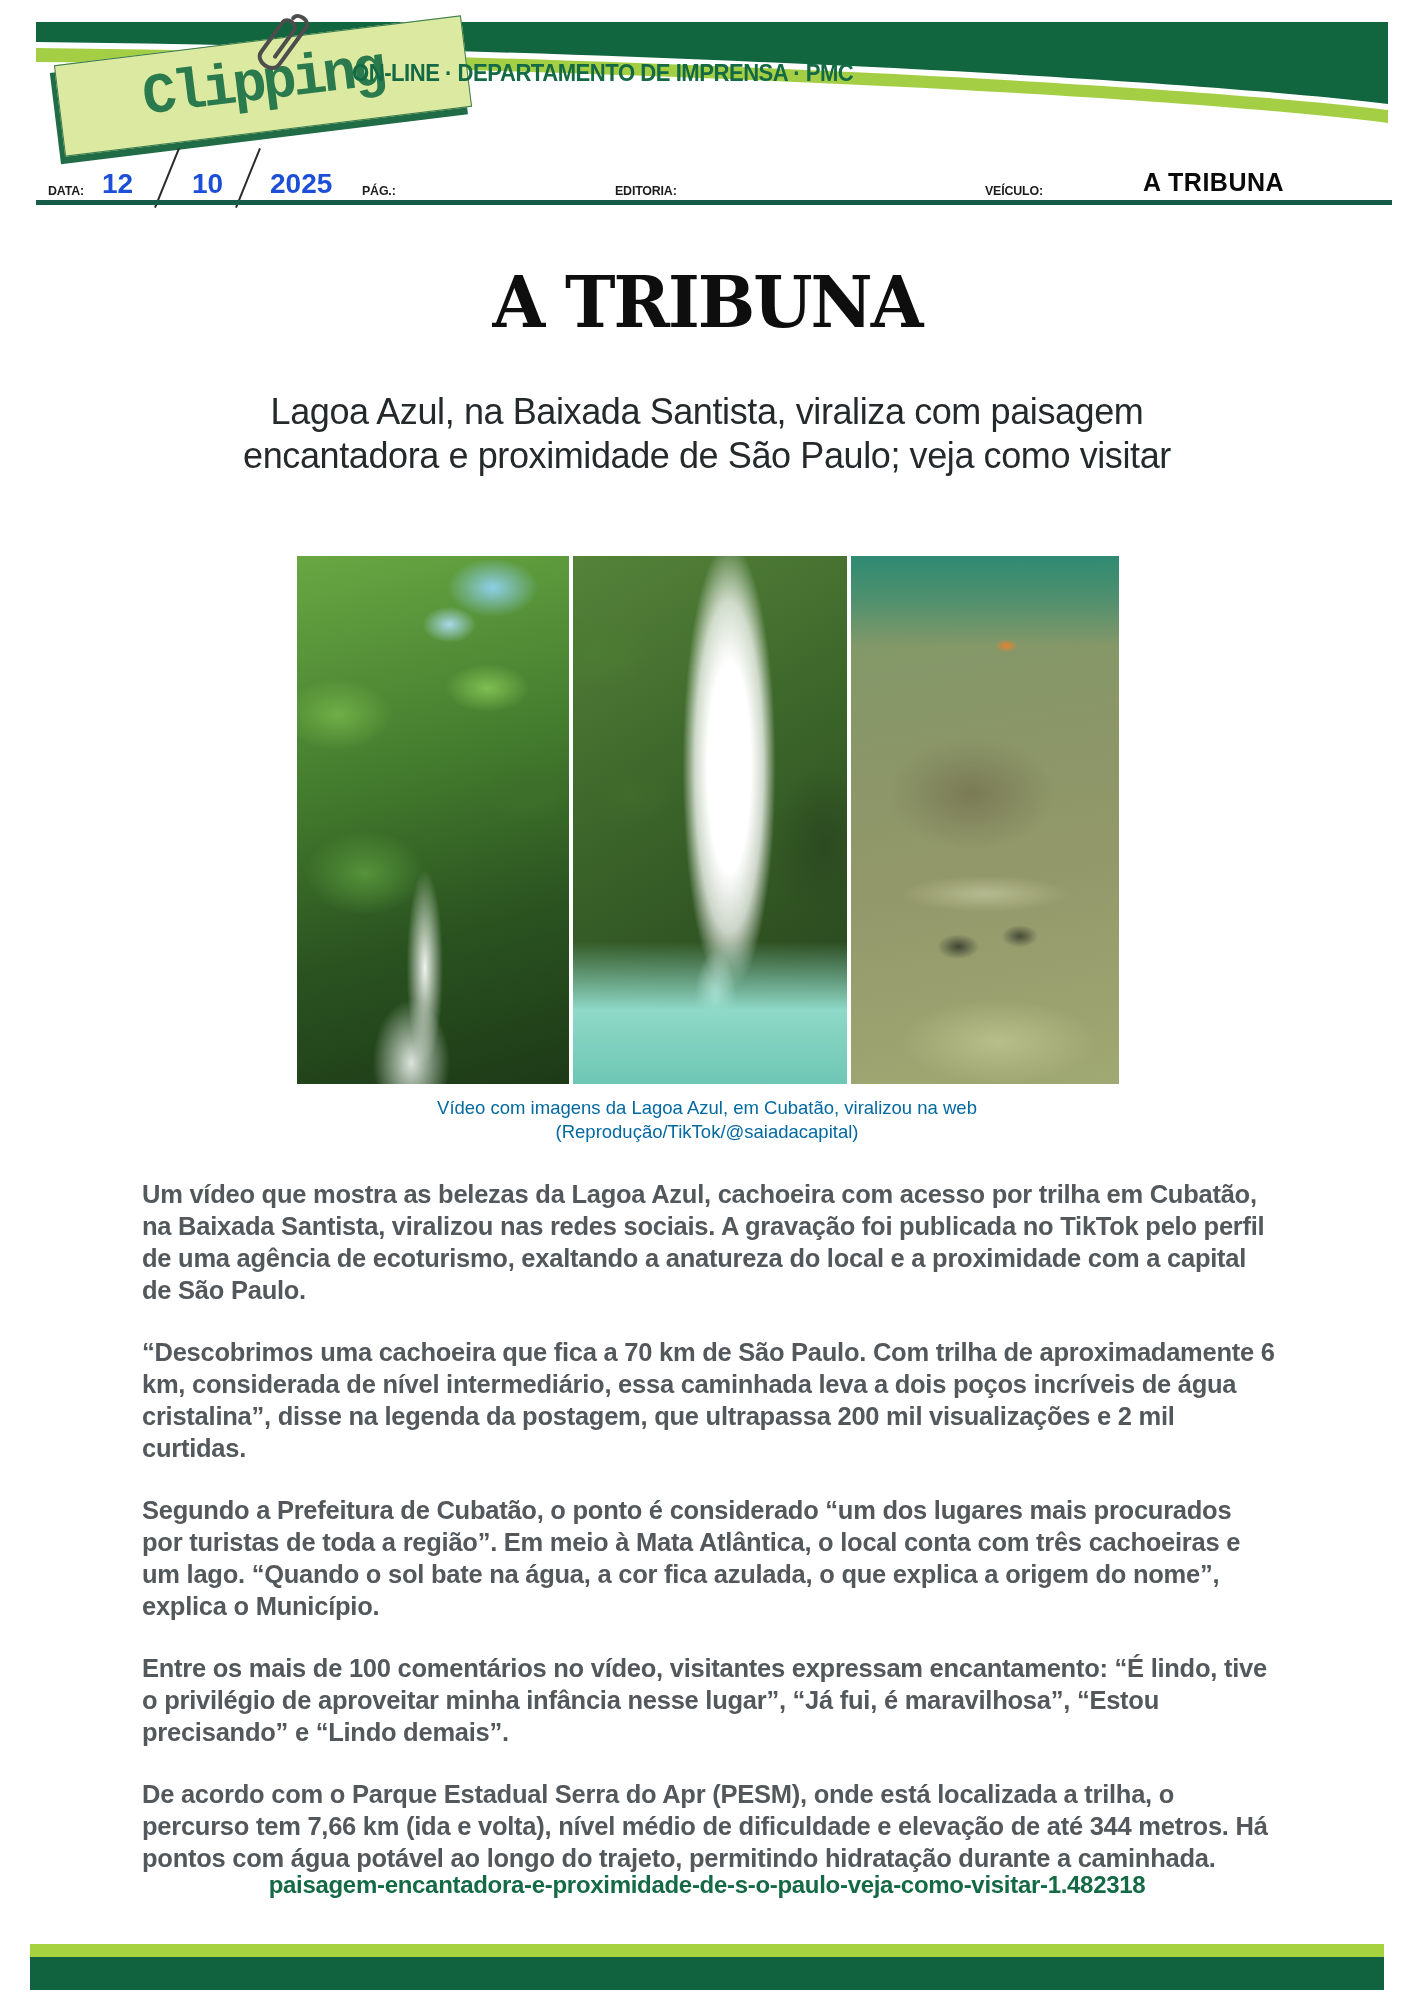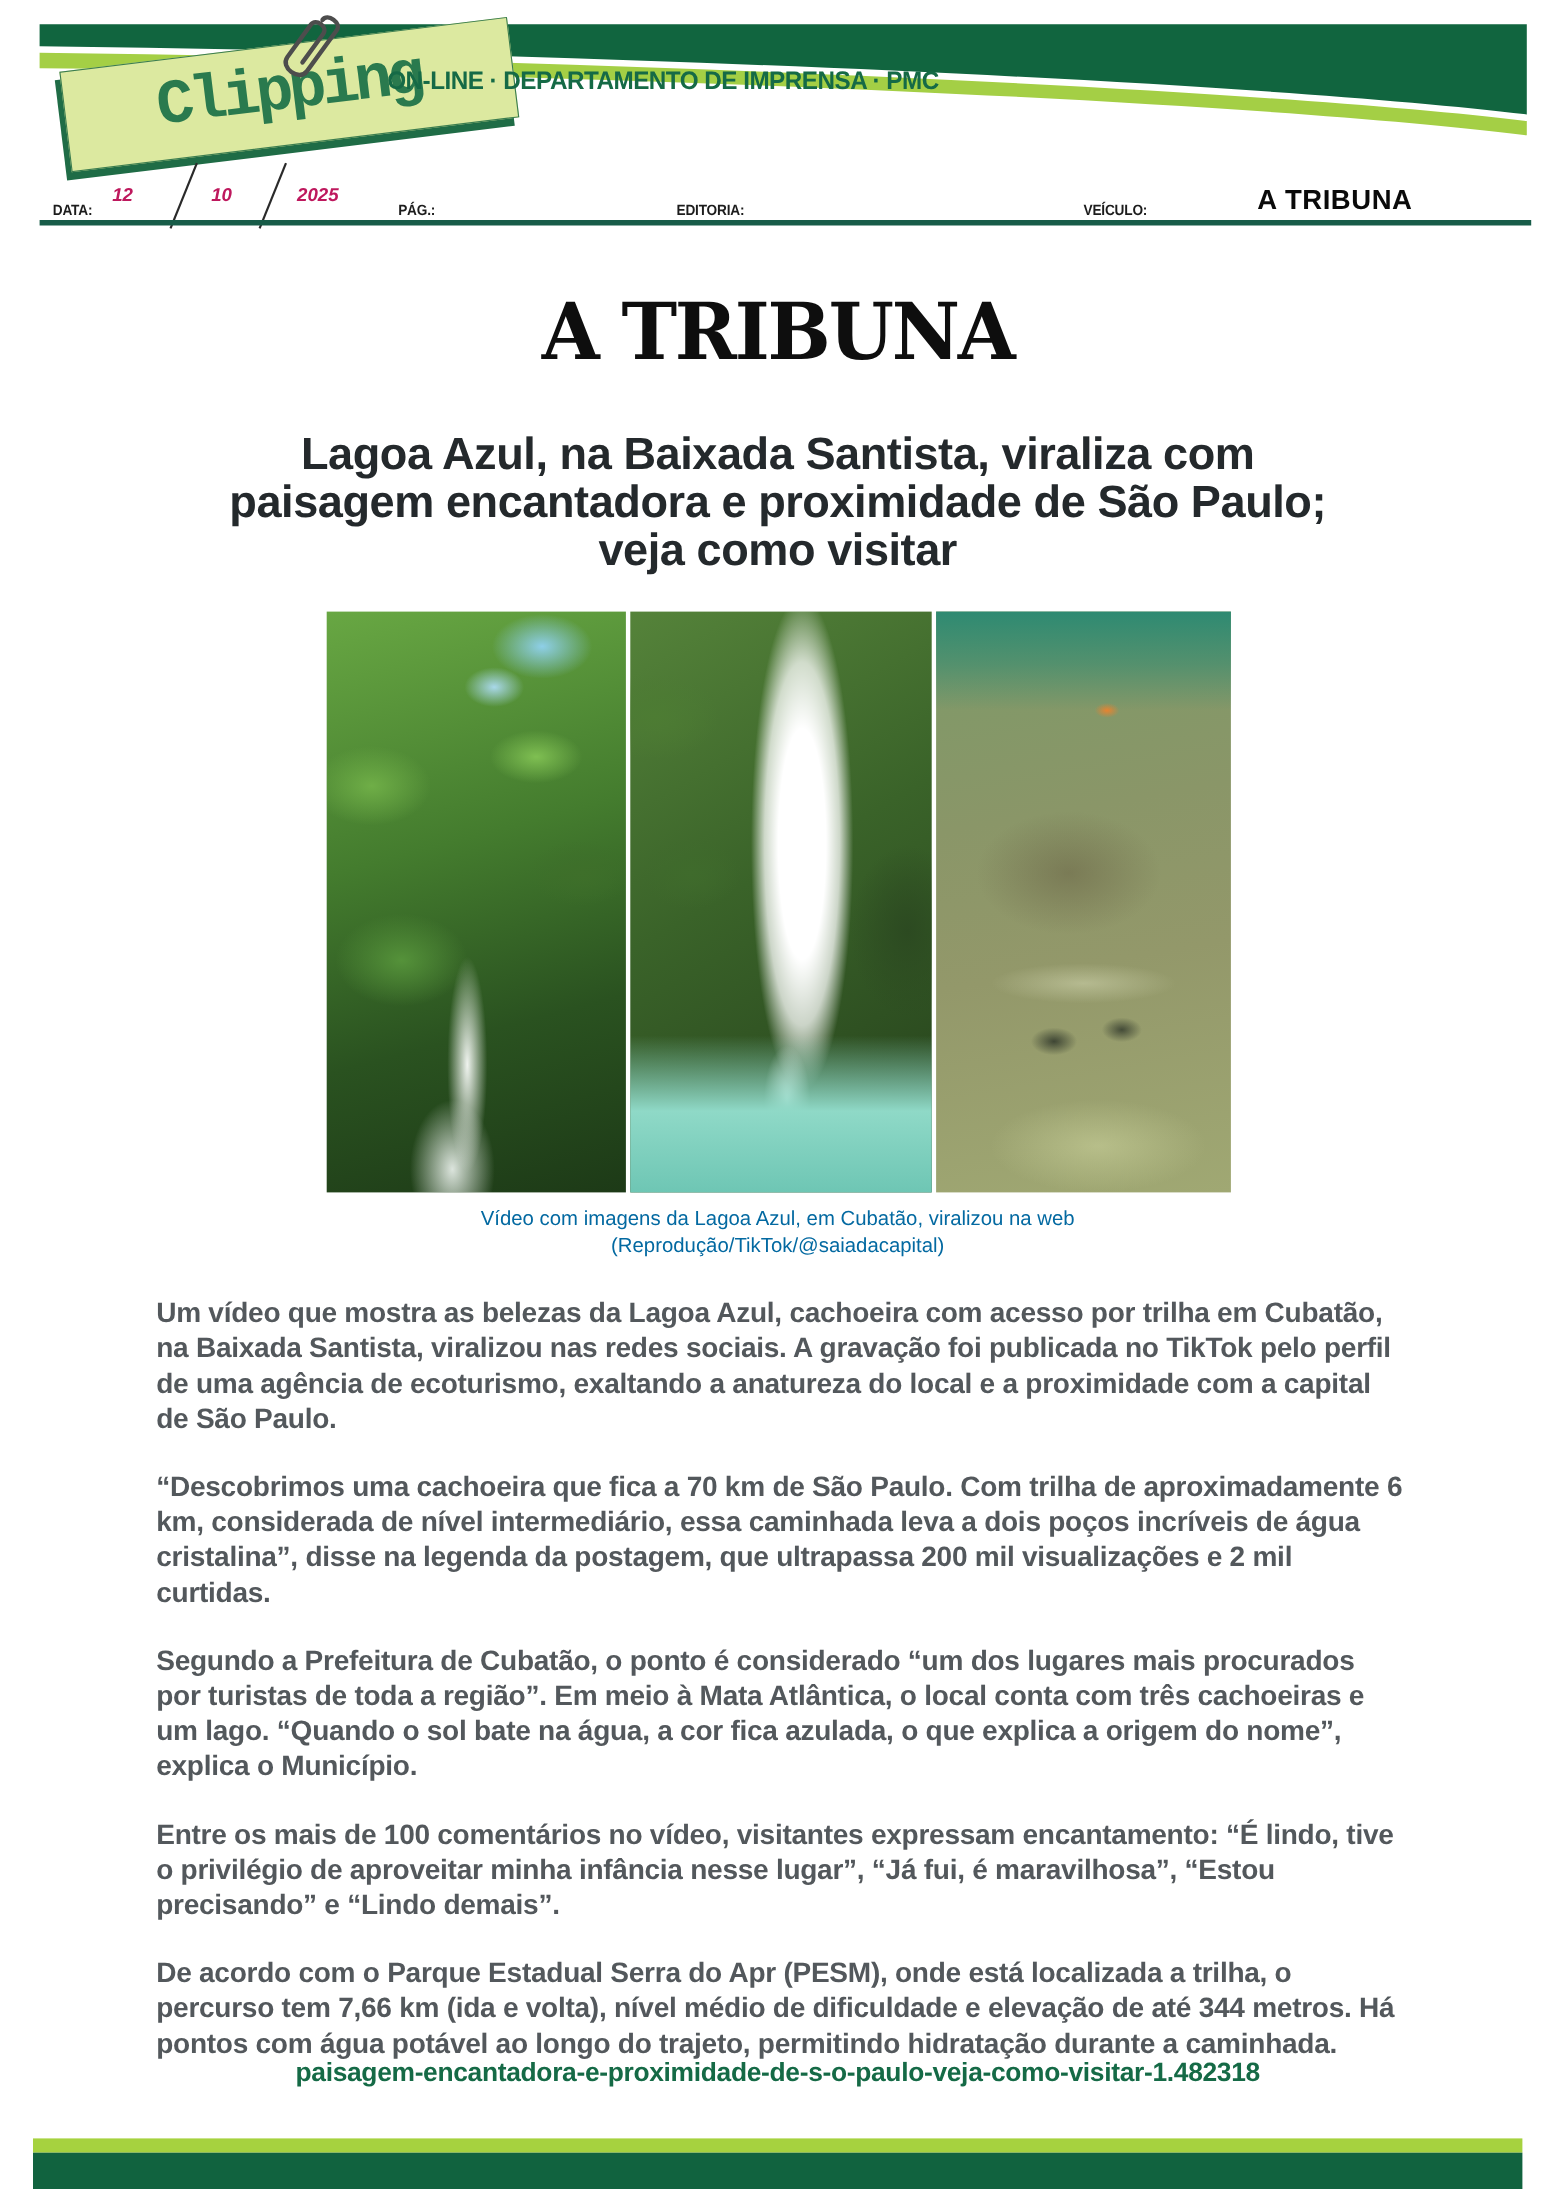--- a/index.html
+++ b/index.html
@@ -19,33 +19,33 @@
 
   .paperclip{position:absolute;left:258px;top:6px;width:52px;height:80px;
     transform:rotate(36deg);}
 
   .dept-line{position:absolute;left:352px;top:60px;font-size:23px;font-weight:bold;
     color:#156a46;letter-spacing:-0.5px;transform:scaleX(0.96);transform-origin:left;}
 
   
   .meta-label{position:absolute;font-size:13.5px;font-weight:bold;color:#1c1c1c;
     letter-spacing:-0.2px;transform:scaleX(0.92);transform-origin:left;}
-  .meta-num{position:absolute;font-size:17px;font-weight:bold;color:#be185d;font-style:italic;}
+  .meta-num{position:absolute;font-size:28px;font-weight:bold;color:#1d4ed8;}
   .meta-slash{position:absolute;width:2px;height:64px;background:#2a2a2a;
     transform:rotate(22deg);}
   .veiculo-value{position:absolute;font-size:25px;font-weight:bold;color:#0a0a0a;
     letter-spacing:0.5px;}
   .meta-rule{position:absolute;left:36px;top:200px;width:1356px;height:5px;background:#175c48;}
 
   
   .masthead{position:absolute;left:0;top:262px;width:100%;text-align:center;
     font-family:"DejaVu Serif",serif;font-weight:bold;font-size:68px;color:#0e0e0e;
     letter-spacing:-2px;transform:scaleY(1.05);}
   .headline{position:absolute;left:187px;top:390px;width:1040px;text-align:center;
-    font-size:41px;line-height:44px;font-weight:bold;color:#24292c;letter-spacing:-0.4px;}
+    font-size:36px;line-height:44px;font-weight:normal;color:#24292c;letter-spacing:-0.4px;}
   .subtitle{position:absolute;left:107px;top:496px;width:1200px;text-align:center;
     font-size:22px;color:#8e9296;letter-spacing:-0.2px;}
 
   
   .figure{position:absolute;left:297px;top:556px;width:822px;height:528px;
     display:flex;gap:4px;background:#fff;}
   .panel{height:100%;}
   .panel.p1{width:272px;
     background:
       radial-gradient(ellipse 70px 45px at 72% 6%, #8ecfe8 0%, rgba(142,207,232,0) 65%),

